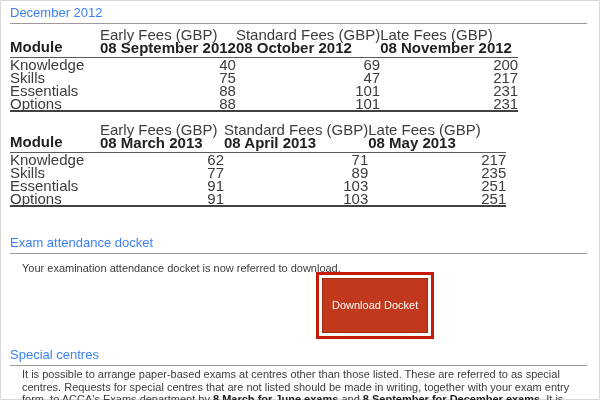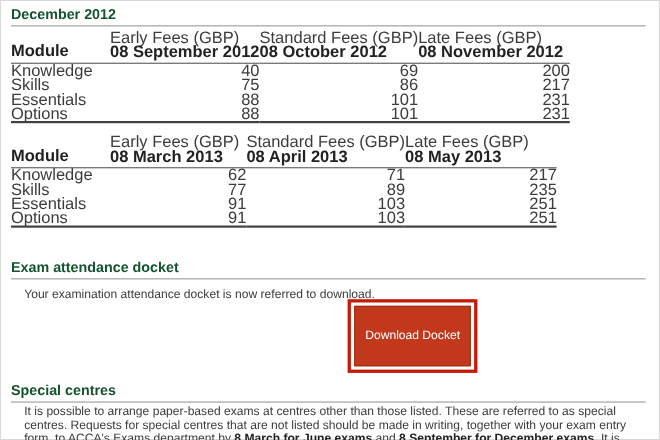--- a/index.html
+++ b/index.html
@@ -4,21 +4,21 @@
 <style>
   html,body{margin:0;padding:0;}
   body{
     width:600px;height:400px;overflow:hidden;background:#ffffff;
     font-family:"Liberation Sans","DejaVu Sans",sans-serif;
     font-size:11px;color:#3c3c3c;position:relative;
     box-shadow:inset 0 0 0 1px #d9d9d9;
   }
   .page{padding:5px 13px 0 10px;}
   h2{
-    font-size:13px;font-weight:bold;color:#14532d;
+    font-size:13px;font-weight:normal;color:#3b82f6;
     margin:0;padding:0 0 3px 0;line-height:15px;
     border-bottom:1px solid #9a9a9a;
   }
   .section-june{margin-top:11px;}
   .section-docket{margin-top:28px;}
   .section-special{margin-top:8px;}
 
   table.fees{border-collapse:collapse;margin:4px 0 0 0;border-bottom:2px solid #414141;}
   table.fees th,table.fees td{padding:0;line-height:13px;font-size:15px;box-sizing:border-box;}
   table.fees th{font-weight:normal;text-align:left;vertical-align:bottom;}
@@ -83,21 +83,21 @@
       <tbody>
         <tr>
           <td class="mod">Knowledge</td>
           <td class="num">40</td>
           <td class="num">69</td>
           <td class="num">200</td>
         </tr>
         <tr>
           <td class="mod">Skills</td>
           <td class="num">75</td>
-          <td class="num">86</td>
+          <td class="num">47</td>
           <td class="num">217</td>
         </tr>
         <tr>
           <td class="mod">Essentials</td>
           <td class="num">88</td>
           <td class="num">101</td>
           <td class="num">231</td>
         </tr>
         <tr>
           <td class="mod">Options</td>

